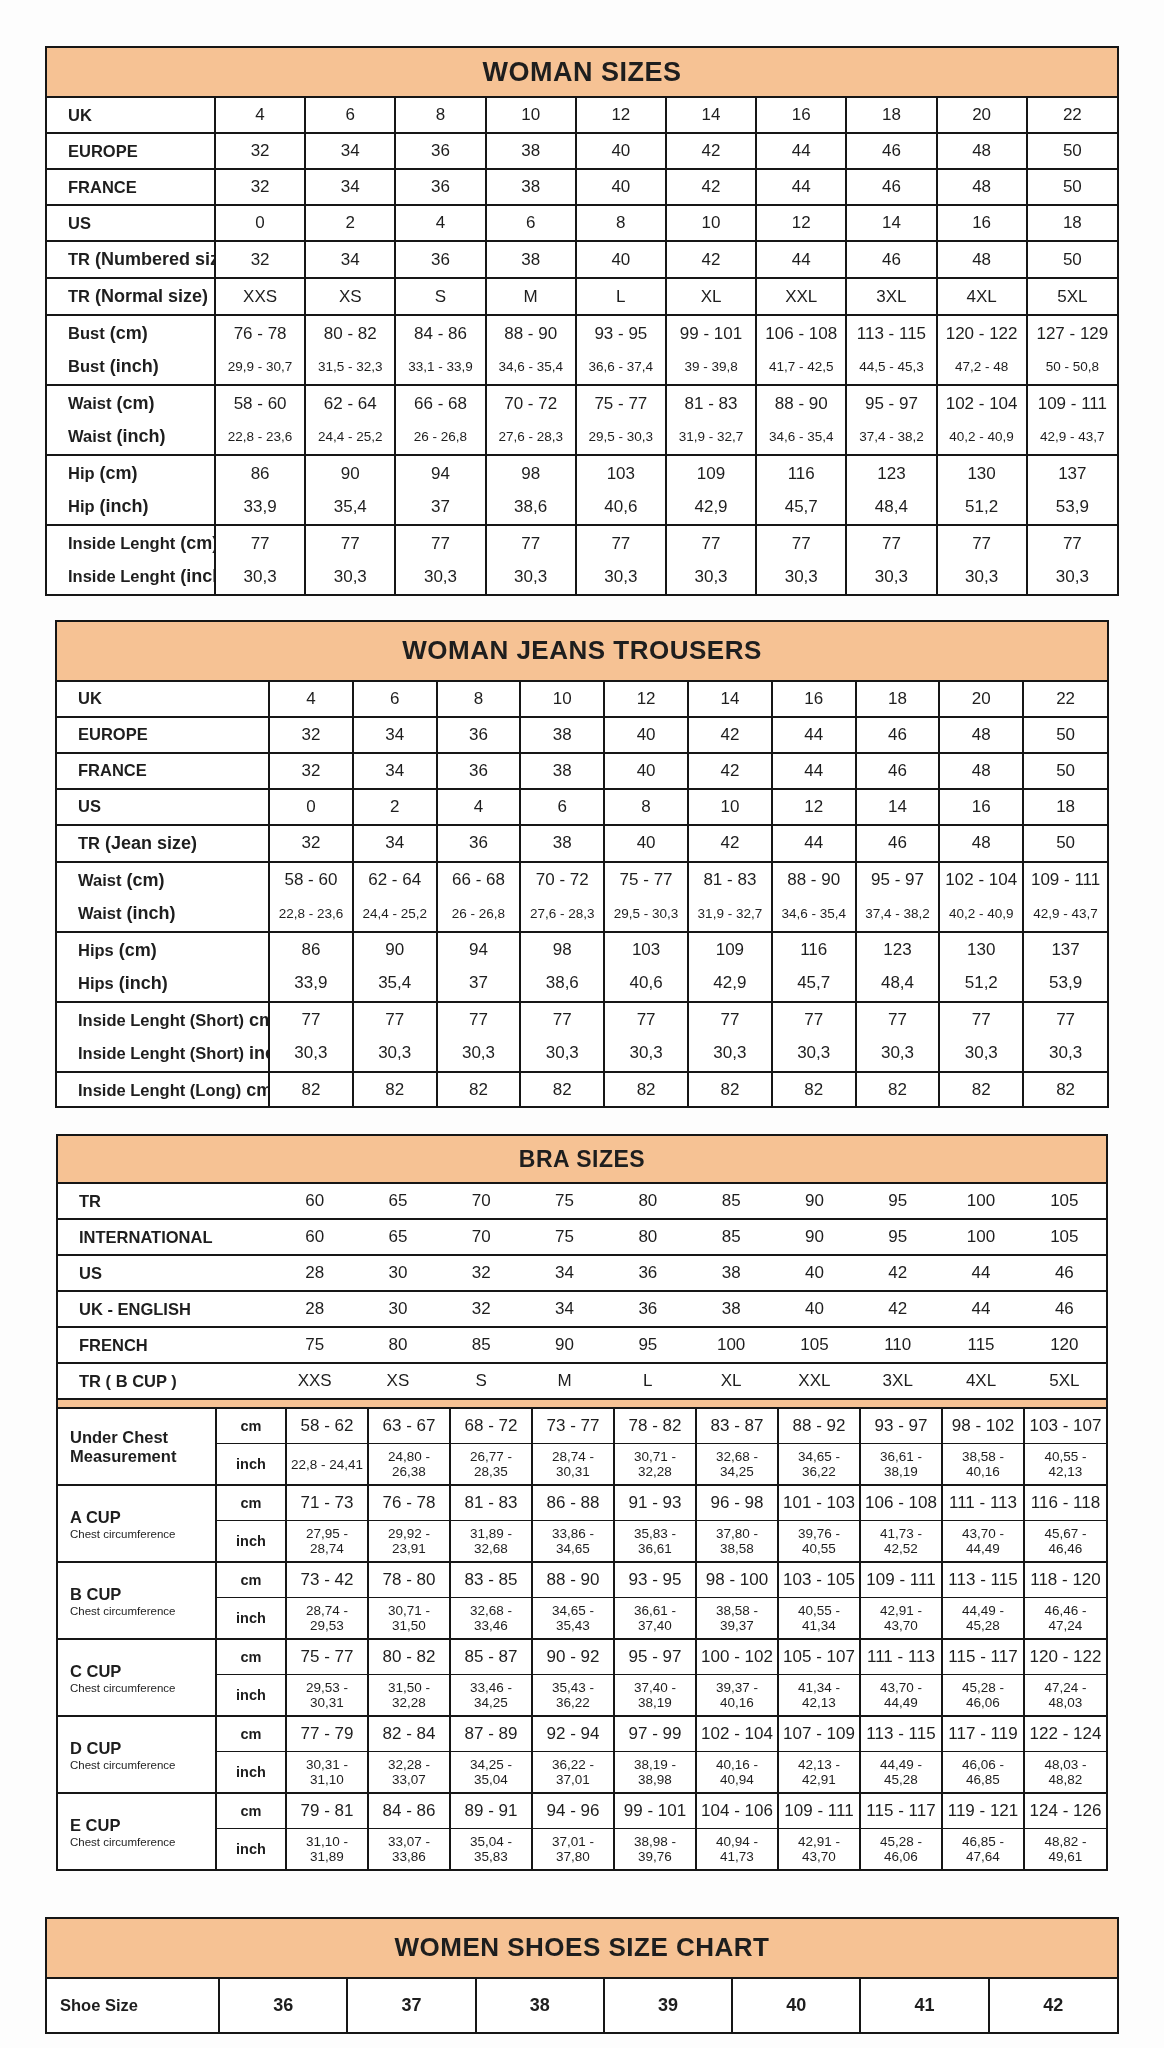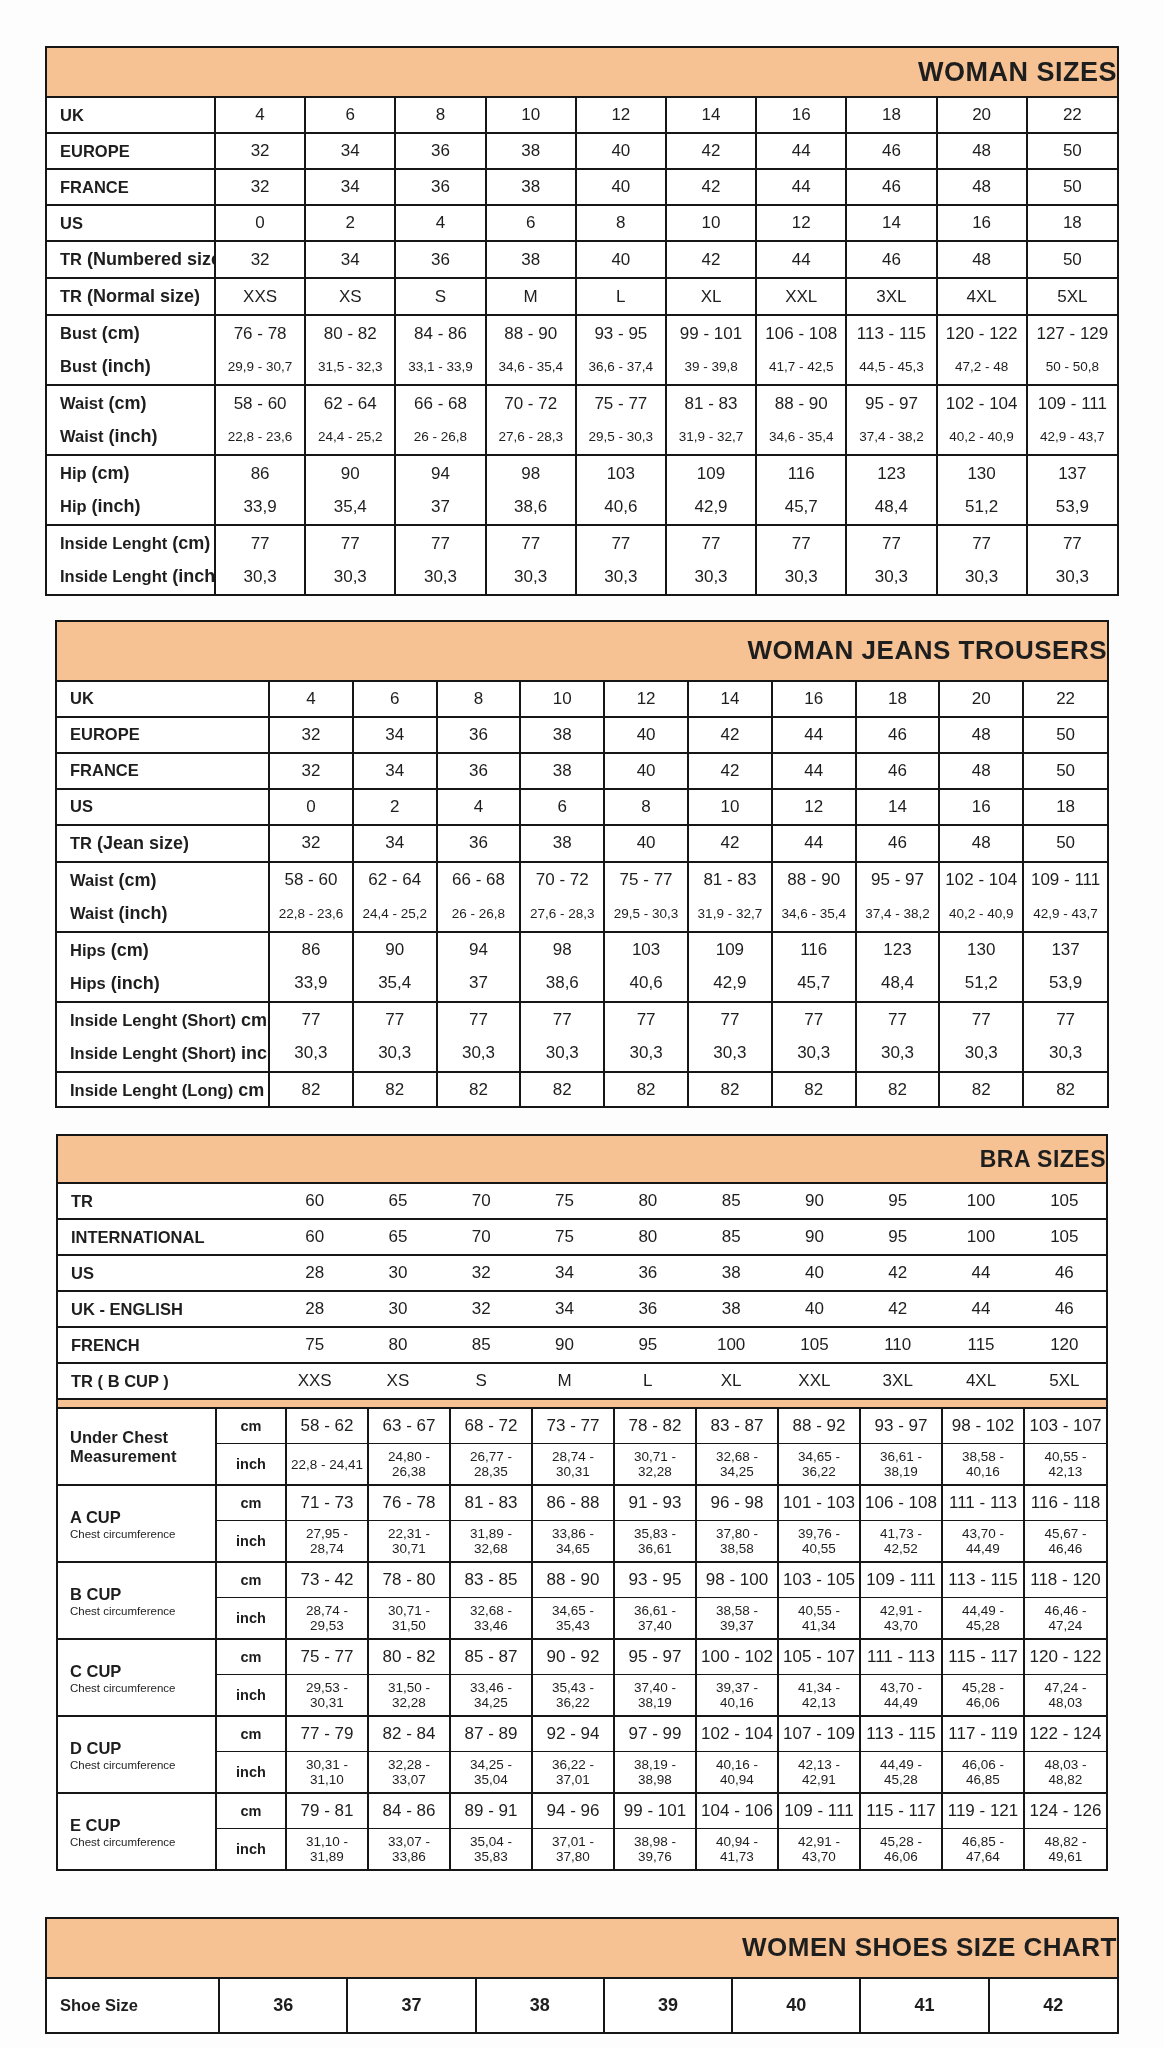--- a/index.html
+++ b/index.html
@@ -17,21 +17,21 @@
     padding-bottom:20px;
   }
   .size-table{
     border:2px solid var(--bc);
     background:#fff;
     margin-left:auto;margin-right:auto;
   }
   .thead{
     background:var(--accent);
     border-bottom:2px solid var(--bc);
-    text-align:right;
+    text-align:center;
   }
   .ttitle{font-weight:700;font-size:26px;letter-spacing:.5px;line-height:1.15;}
   .tsub{font-weight:700;font-size:13.5px;margin-top:1px;}
   .thead.lg{padding:9px 0 8px;}
   .thead.lg .ttitle{font-size:27px;}
   .thead.md{padding:14px 0;}
   .thead.sm{padding:10px 0;}
   .thead.sm .ttitle{font-size:23px;}
   table.grid{border-collapse:collapse;width:100%;table-layout:fixed;}
   .grid td{
@@ -40,21 +40,21 @@
     font-size:17px;
     padding:7px 2px;
     color:var(--tc);
     overflow:hidden;
   }
   .grid td:first-child{border-left:none;}
   .grid tr.sec-start td{border-top:2px solid var(--bc);}
   .grid tr.ruled td{border-top:1.5px solid var(--bc);}
   .grid td.rlabel{
     text-align:left;
-    padding-left:13px;
+    padding-left:21px;
     font-weight:700;
     font-size:16.5px;
     white-space:nowrap;
   }
   .grid .note{font-size:18px;font-weight:700;}
   .grid tr.small td.val{font-size:13.5px;padding:5px 1px;}
   .grid tr.pair-a td{padding-bottom:5px;}
   .grid tr.boldrow td.val{font-weight:700;font-size:18px;padding:16px 2px;}
   .grid tr.boldrow td.rlabel{padding:16px 2px 16px 13px;}
   table.no-vb td{border-left:none;}
@@ -616,21 +616,21 @@
             <td class="val">91 - 93</td>
             <td class="val">96 - 98</td>
             <td class="val">101 - 103</td>
             <td class="val">106 - 108</td>
             <td class="val">111 - 113</td>
             <td class="val">116 - 118</td>
           </tr>
           <tr class="ruled small">
             <td class="unit">inch</td>
             <td class="val">27,95 - 28,74</td>
-            <td class="val">22,31 - 30,71</td>
+            <td class="val">29,92 - 23,91</td>
             <td class="val">31,89 - 32,68</td>
             <td class="val">33,86 - 34,65</td>
             <td class="val">35,83 - 36,61</td>
             <td class="val">37,80 - 38,58</td>
             <td class="val">39,76 - 40,55</td>
             <td class="val">41,73 - 42,52</td>
             <td class="val">43,70 - 44,49</td>
             <td class="val">45,67 - 46,46</td>
           </tr>
           <tr class="sec-start">

